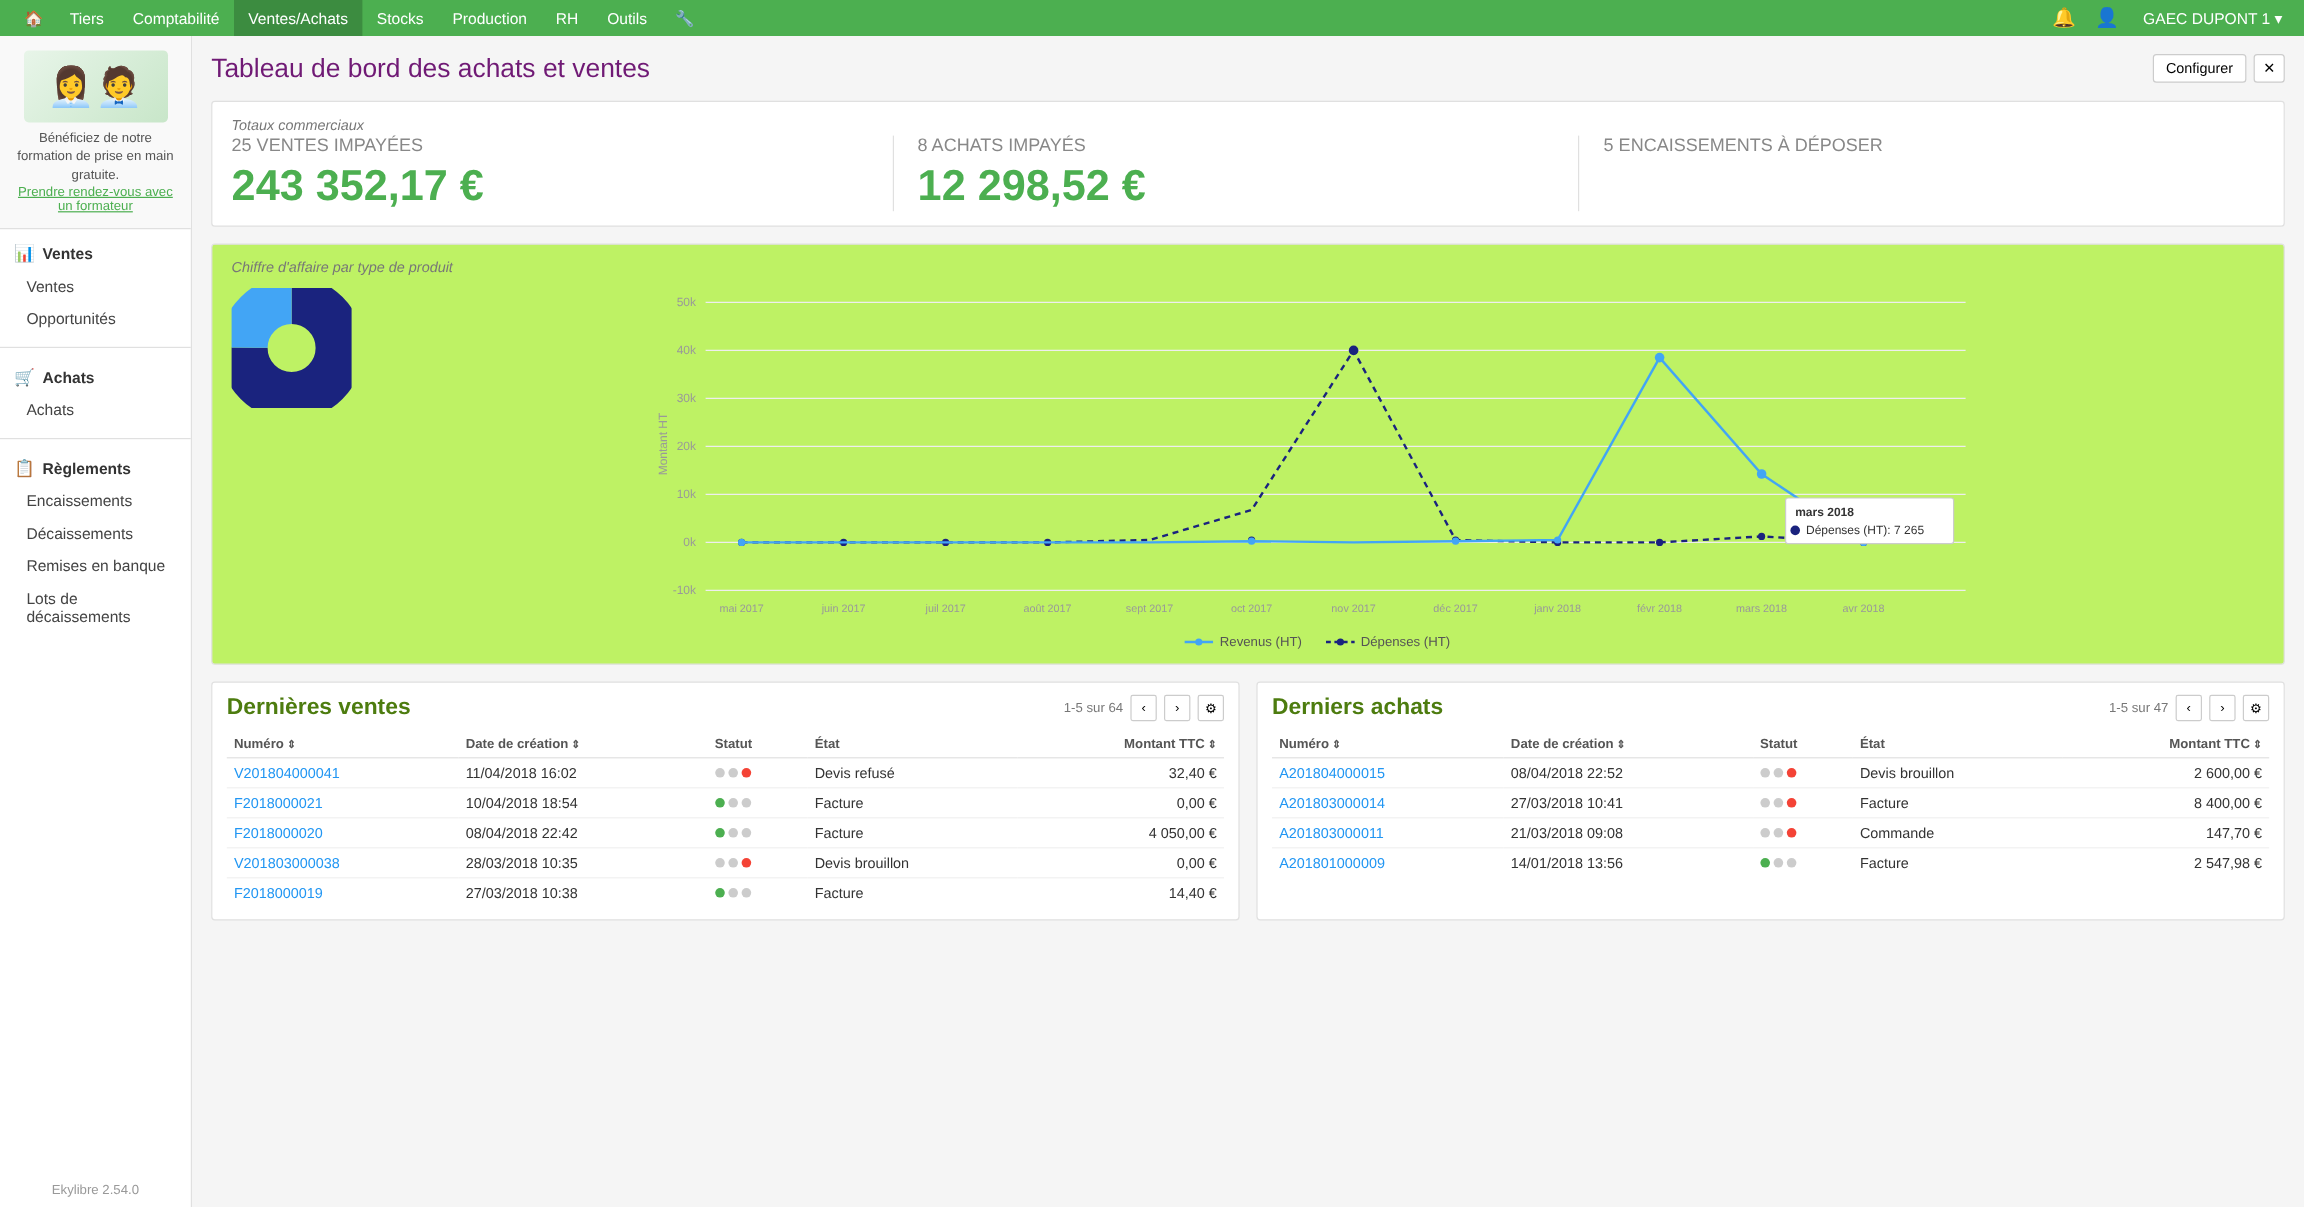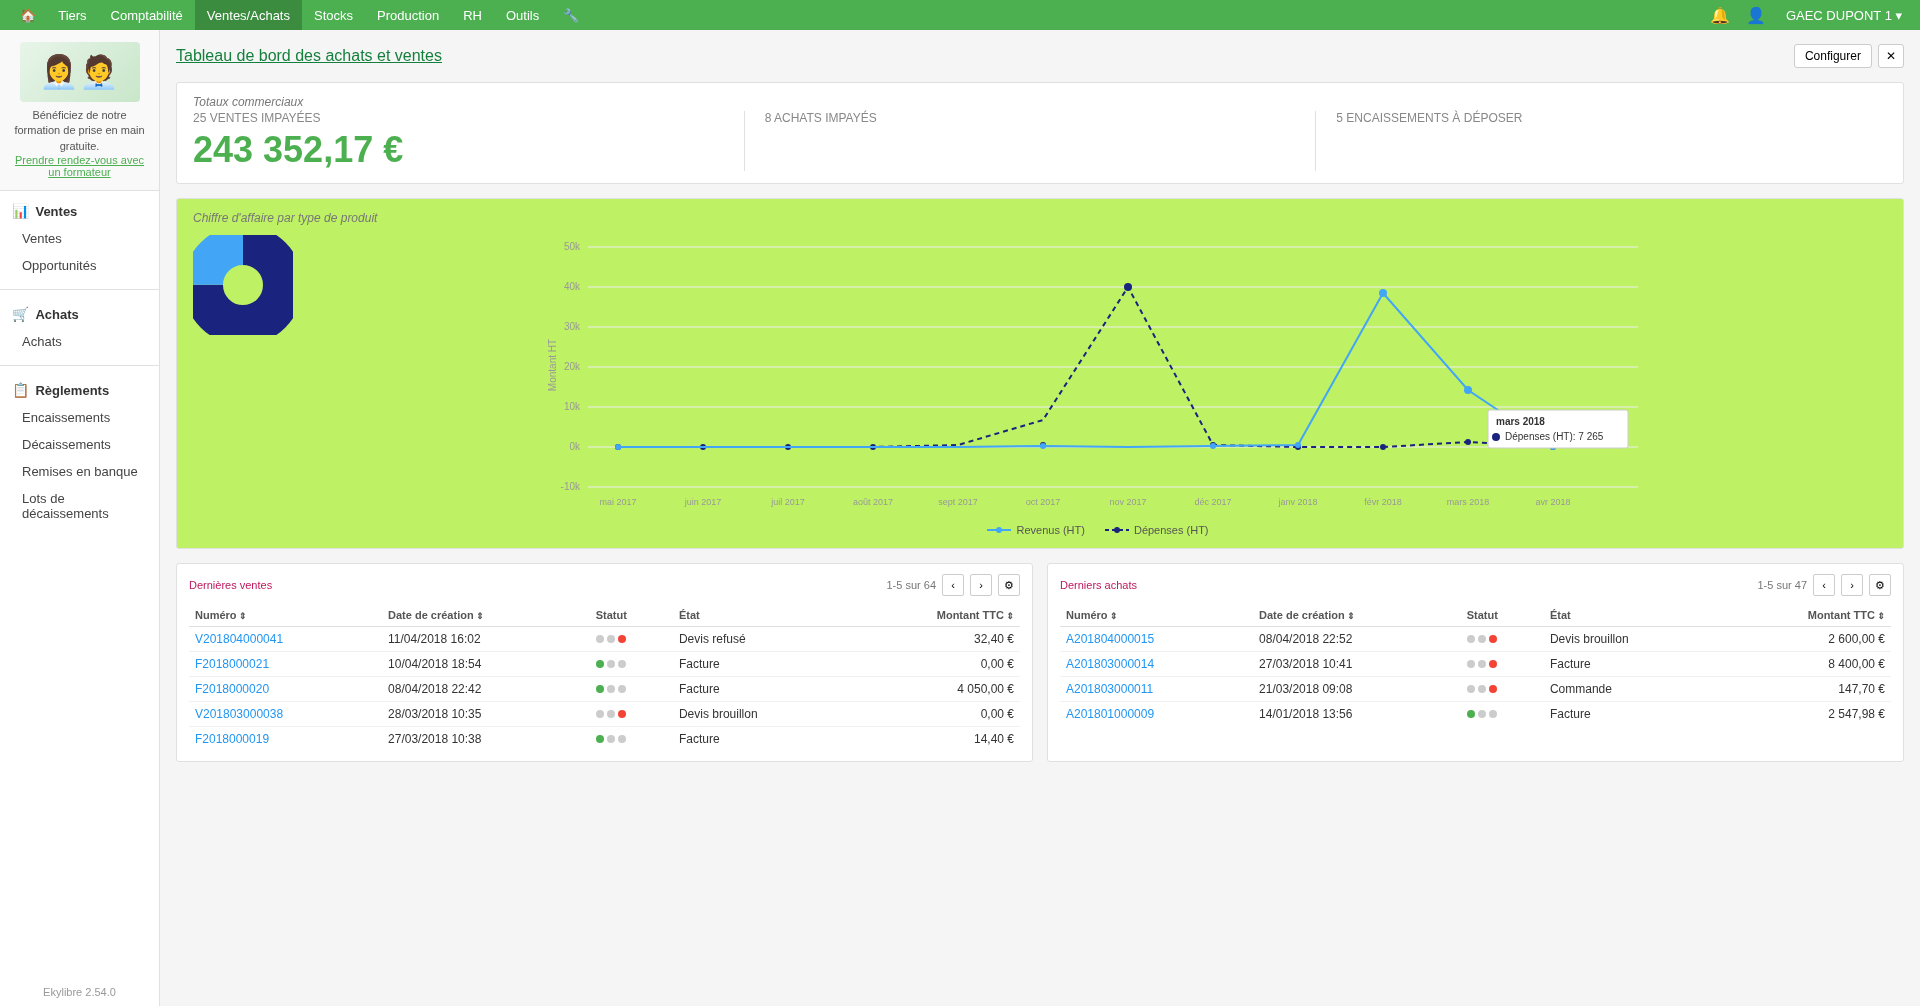--- a/index.html
+++ b/index.html
@@ -109,24 +109,23 @@
       padding: 14px 16px;
       overflow-x: auto;
     }
     .page-header {
       display: flex;
       align-items: center;
       justify-content: space-between;
       margin-bottom: 14px;
     }
     .page-title {
-      font-size: 16px;
+      font-size: 22px;
       font-weight: normal;
-      color: #15803d;
-      text-decoration: underline;
+      color: #701a75;
     }
     .configure-btn {
       background: white;
       border: 1px solid #ccc;
       padding: 4px 10px;
       font-size: 12px;
       cursor: pointer;
       border-radius: 3px;
       display: flex; align-items: center; gap: 6px;
     }
@@ -153,21 +152,21 @@
       flex: 1;
       padding: 0 20px 0 0;
       border-right: 1px solid #e0e0e0;
       margin-right: 20px;
     }
     .totaux-item:last-child {
       border-right: none;
       margin-right: 0;
     }
     .totaux-sub-label {
-      font-size: 12px;
+      font-size: 15px;
       color: #888;
       text-transform: uppercase;
       margin-bottom: 4px;
     }
     .totaux-amount {
       font-size: 36px;
       color: #4caf50;
       font-weight: bold;
     }
 
@@ -211,23 +210,23 @@
       border-radius: 3px;
       padding: 10px 12px;
     }
     .table-header {
       display: flex;
       align-items: center;
       justify-content: space-between;
       margin-bottom: 8px;
     }
     .table-section-title {
-      font-size: 11px;
-      font-weight: normal;
-      color: #be185d;
+      font-size: 19px;
+      font-weight: bold;
+      color: #4d7c0f;
     }
     .pagination-controls {
       display: flex;
       align-items: center;
       gap: 6px;
       font-size: 11px;
       color: #777;
     }
     .page-btn {
       width: 22px; height: 22px;
@@ -366,20 +365,21 @@
 
     <div class="totaux-section">
       <div class="totaux-label">Totaux commerciaux</div>
       <div class="totaux-grid">
         <div class="totaux-item">
           <div class="totaux-sub-label">25 VENTES IMPAYÉES</div>
           <div class="totaux-amount">243 352,17 €</div>
         </div>
         <div class="totaux-item">
           <div class="totaux-sub-label">8 ACHATS IMPAYÉS</div>
+          <div class="totaux-amount">12 298,52 €</div>
         </div>
         <div class="totaux-item">
           <div class="totaux-sub-label">5 ENCAISSEMENTS À DÉPOSER</div>
         </div>
       </div>
     </div>
 
     <div class="chart-section">
       <div class="chart-title">Chiffre d'affaire par type de produit</div>
       <div class="chart-container">

